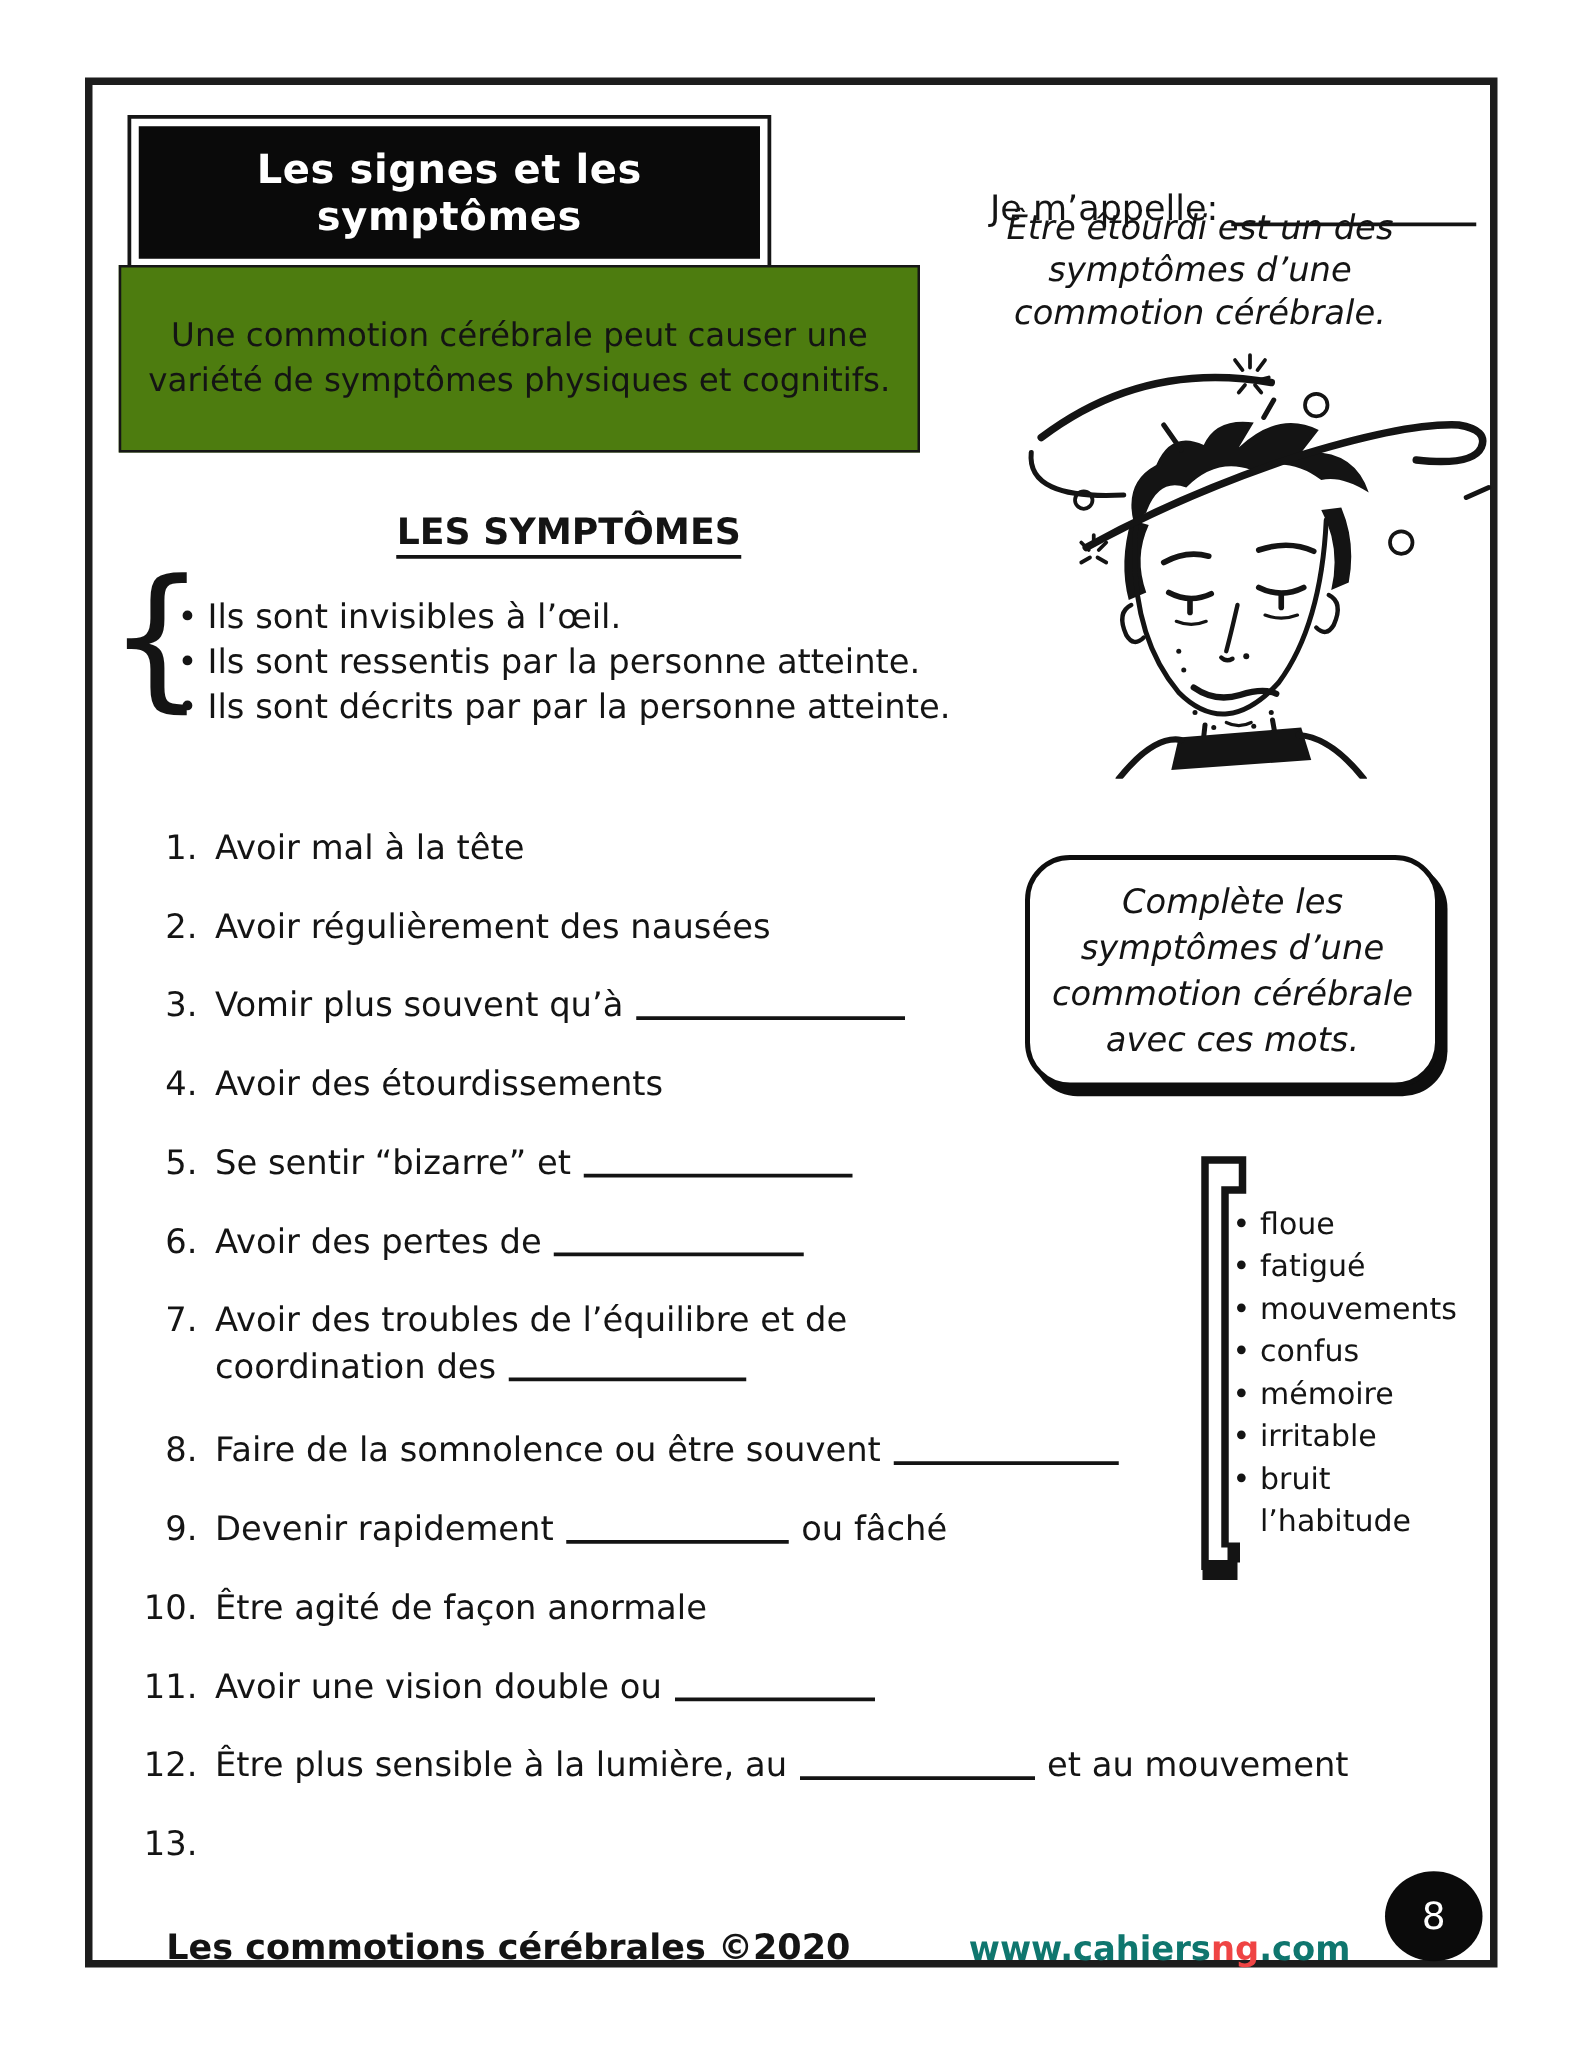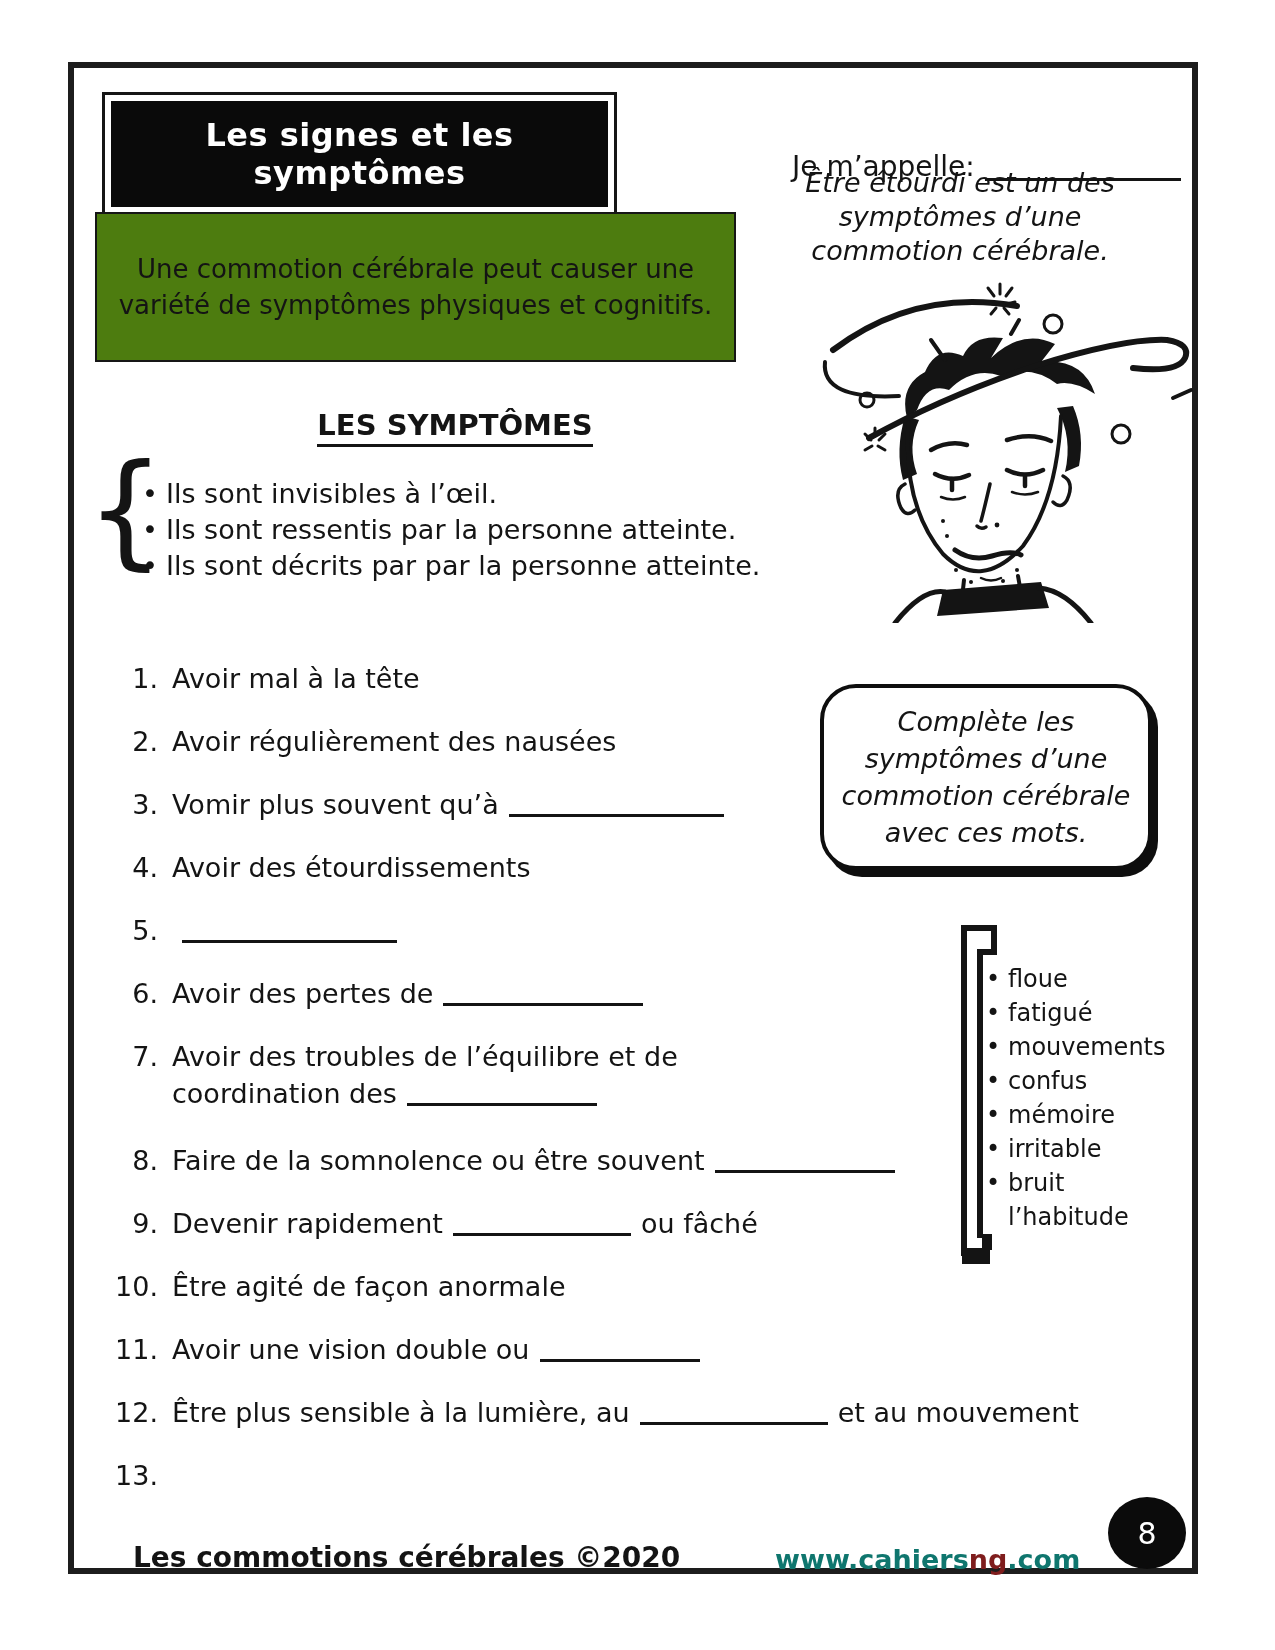--- a/index.html
+++ b/index.html
@@ -45,21 +45,21 @@
   .bracket{position:absolute;left:952px;top:918px;width:50px;height:366px;}
   .word-bank{position:absolute;left:986px;top:962px;font-size:24px;line-height:34px;}
   .word-row{display:flex;}
   .word-bullet{width:22px;}
   .word-row.nobullet .word-bullet{visibility:hidden;}
 
   
   .footer-credit{position:absolute;left:133px;top:1541px;font-size:28px;font-weight:bold;}
   .footer-site{position:absolute;left:775px;top:1544px;font-size:27px;font-weight:bold;text-decoration:none;cursor:pointer;}
   .site-blue{color:#0f766e;}
-  .site-black{color:#7f1d1d;}
+  .site-black{color:#ef4444;}
   .page-circle{position:absolute;left:1108px;top:1497px;width:78px;height:72px;background:#0b0b0b;border-radius:50%;display:flex;align-items:center;justify-content:center;color:#fff;font-size:30px;}
   .page-circle::after{content:"";position:absolute;left:4px;top:5px;width:76px;height:69px;border:3px solid #0b0b0b;border-radius:50%;z-index:-1;}
 </style>
 </head>
 <body>
 
 <div class="page">
   <div class="frame"></div>
 
   <div class="title-box">
@@ -158,21 +158,21 @@
     <div class="item">
       <span class="num">3.</span>
       <div class="txt"><span>Vomir plus souvent qu’à</span><span class="blank w215"></span></div>
     </div>
     <div class="item">
       <span class="num">4.</span>
       <div class="txt"><span>Avoir des étourdissements</span></div>
     </div>
     <div class="item">
       <span class="num">5.</span>
-      <div class="txt"><span class="blank w215"></span></div>
+      <div class="txt"><span>Se sentir “bizarre” et</span><span class="blank w215"></span></div>
     </div>
     <div class="item">
       <span class="num">6.</span>
       <div class="txt"><span>Avoir des pertes de</span><span class="blank w200"></span></div>
     </div>
     <div class="item two">
       <span class="num">7.</span>
       <div class="txt">
         <span>Avoir des troubles de l’équilibre et de</span><br>
         <span>coordination des</span><span class="blank w190"></span>

